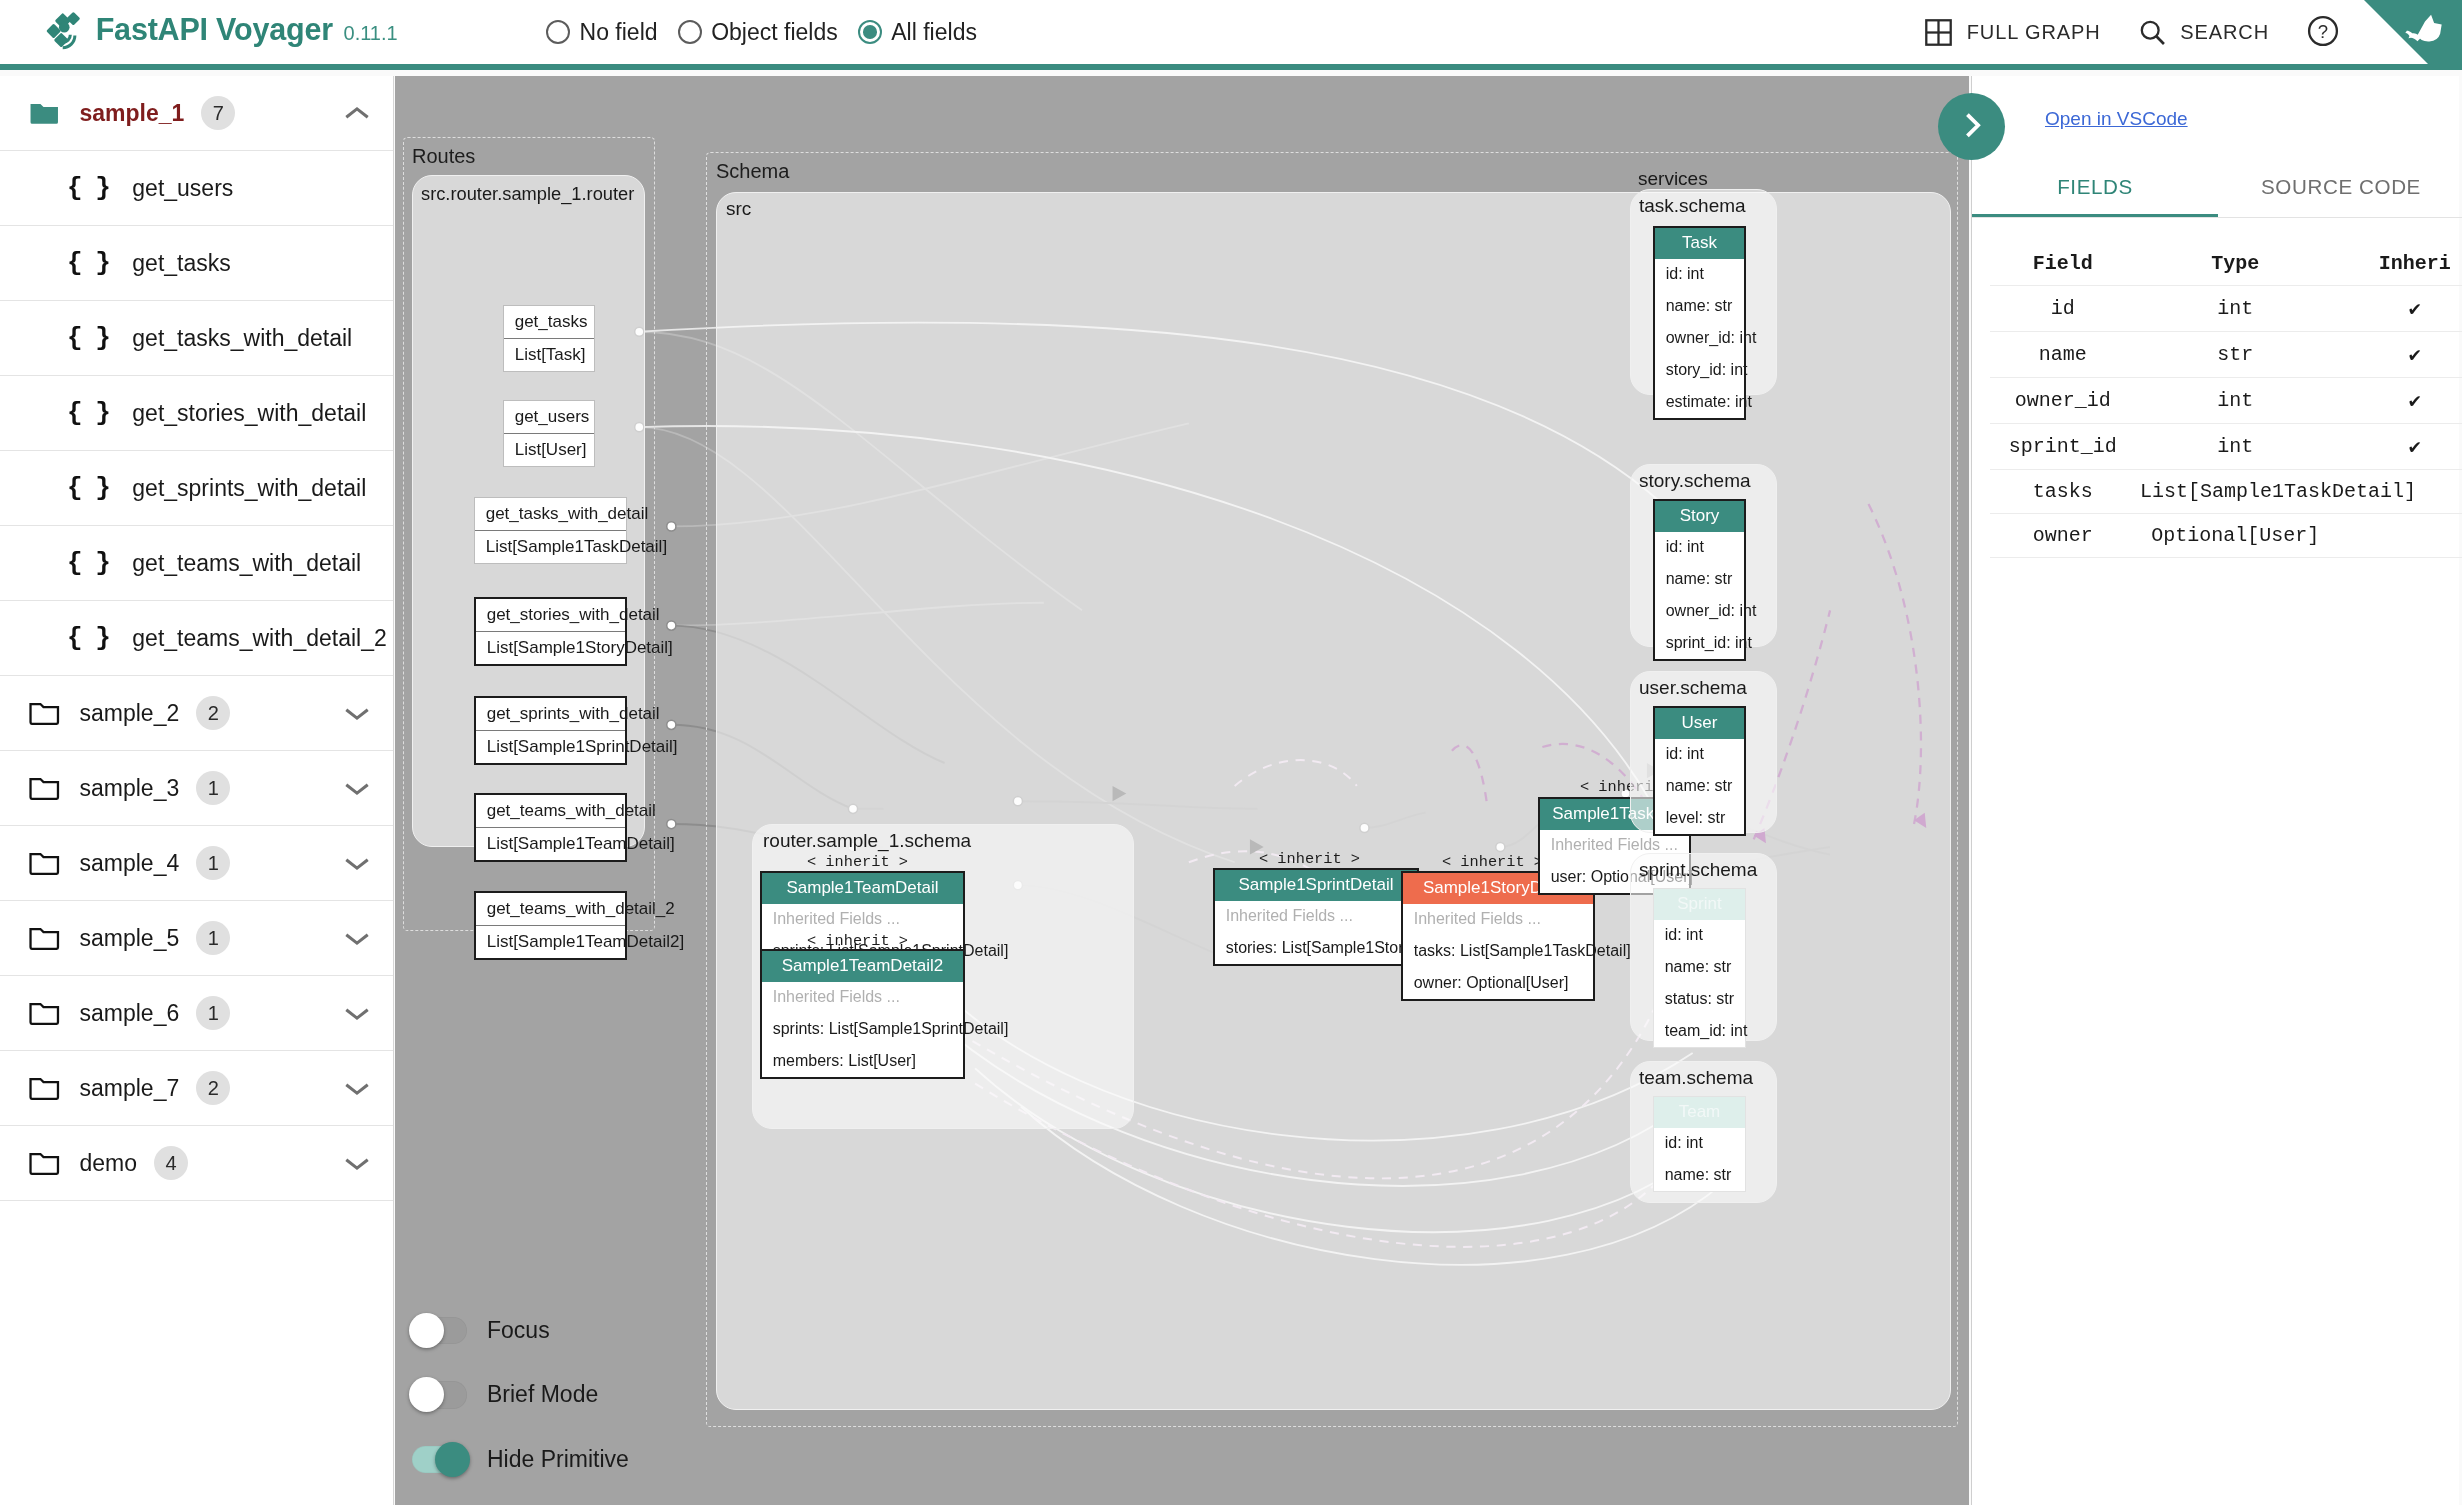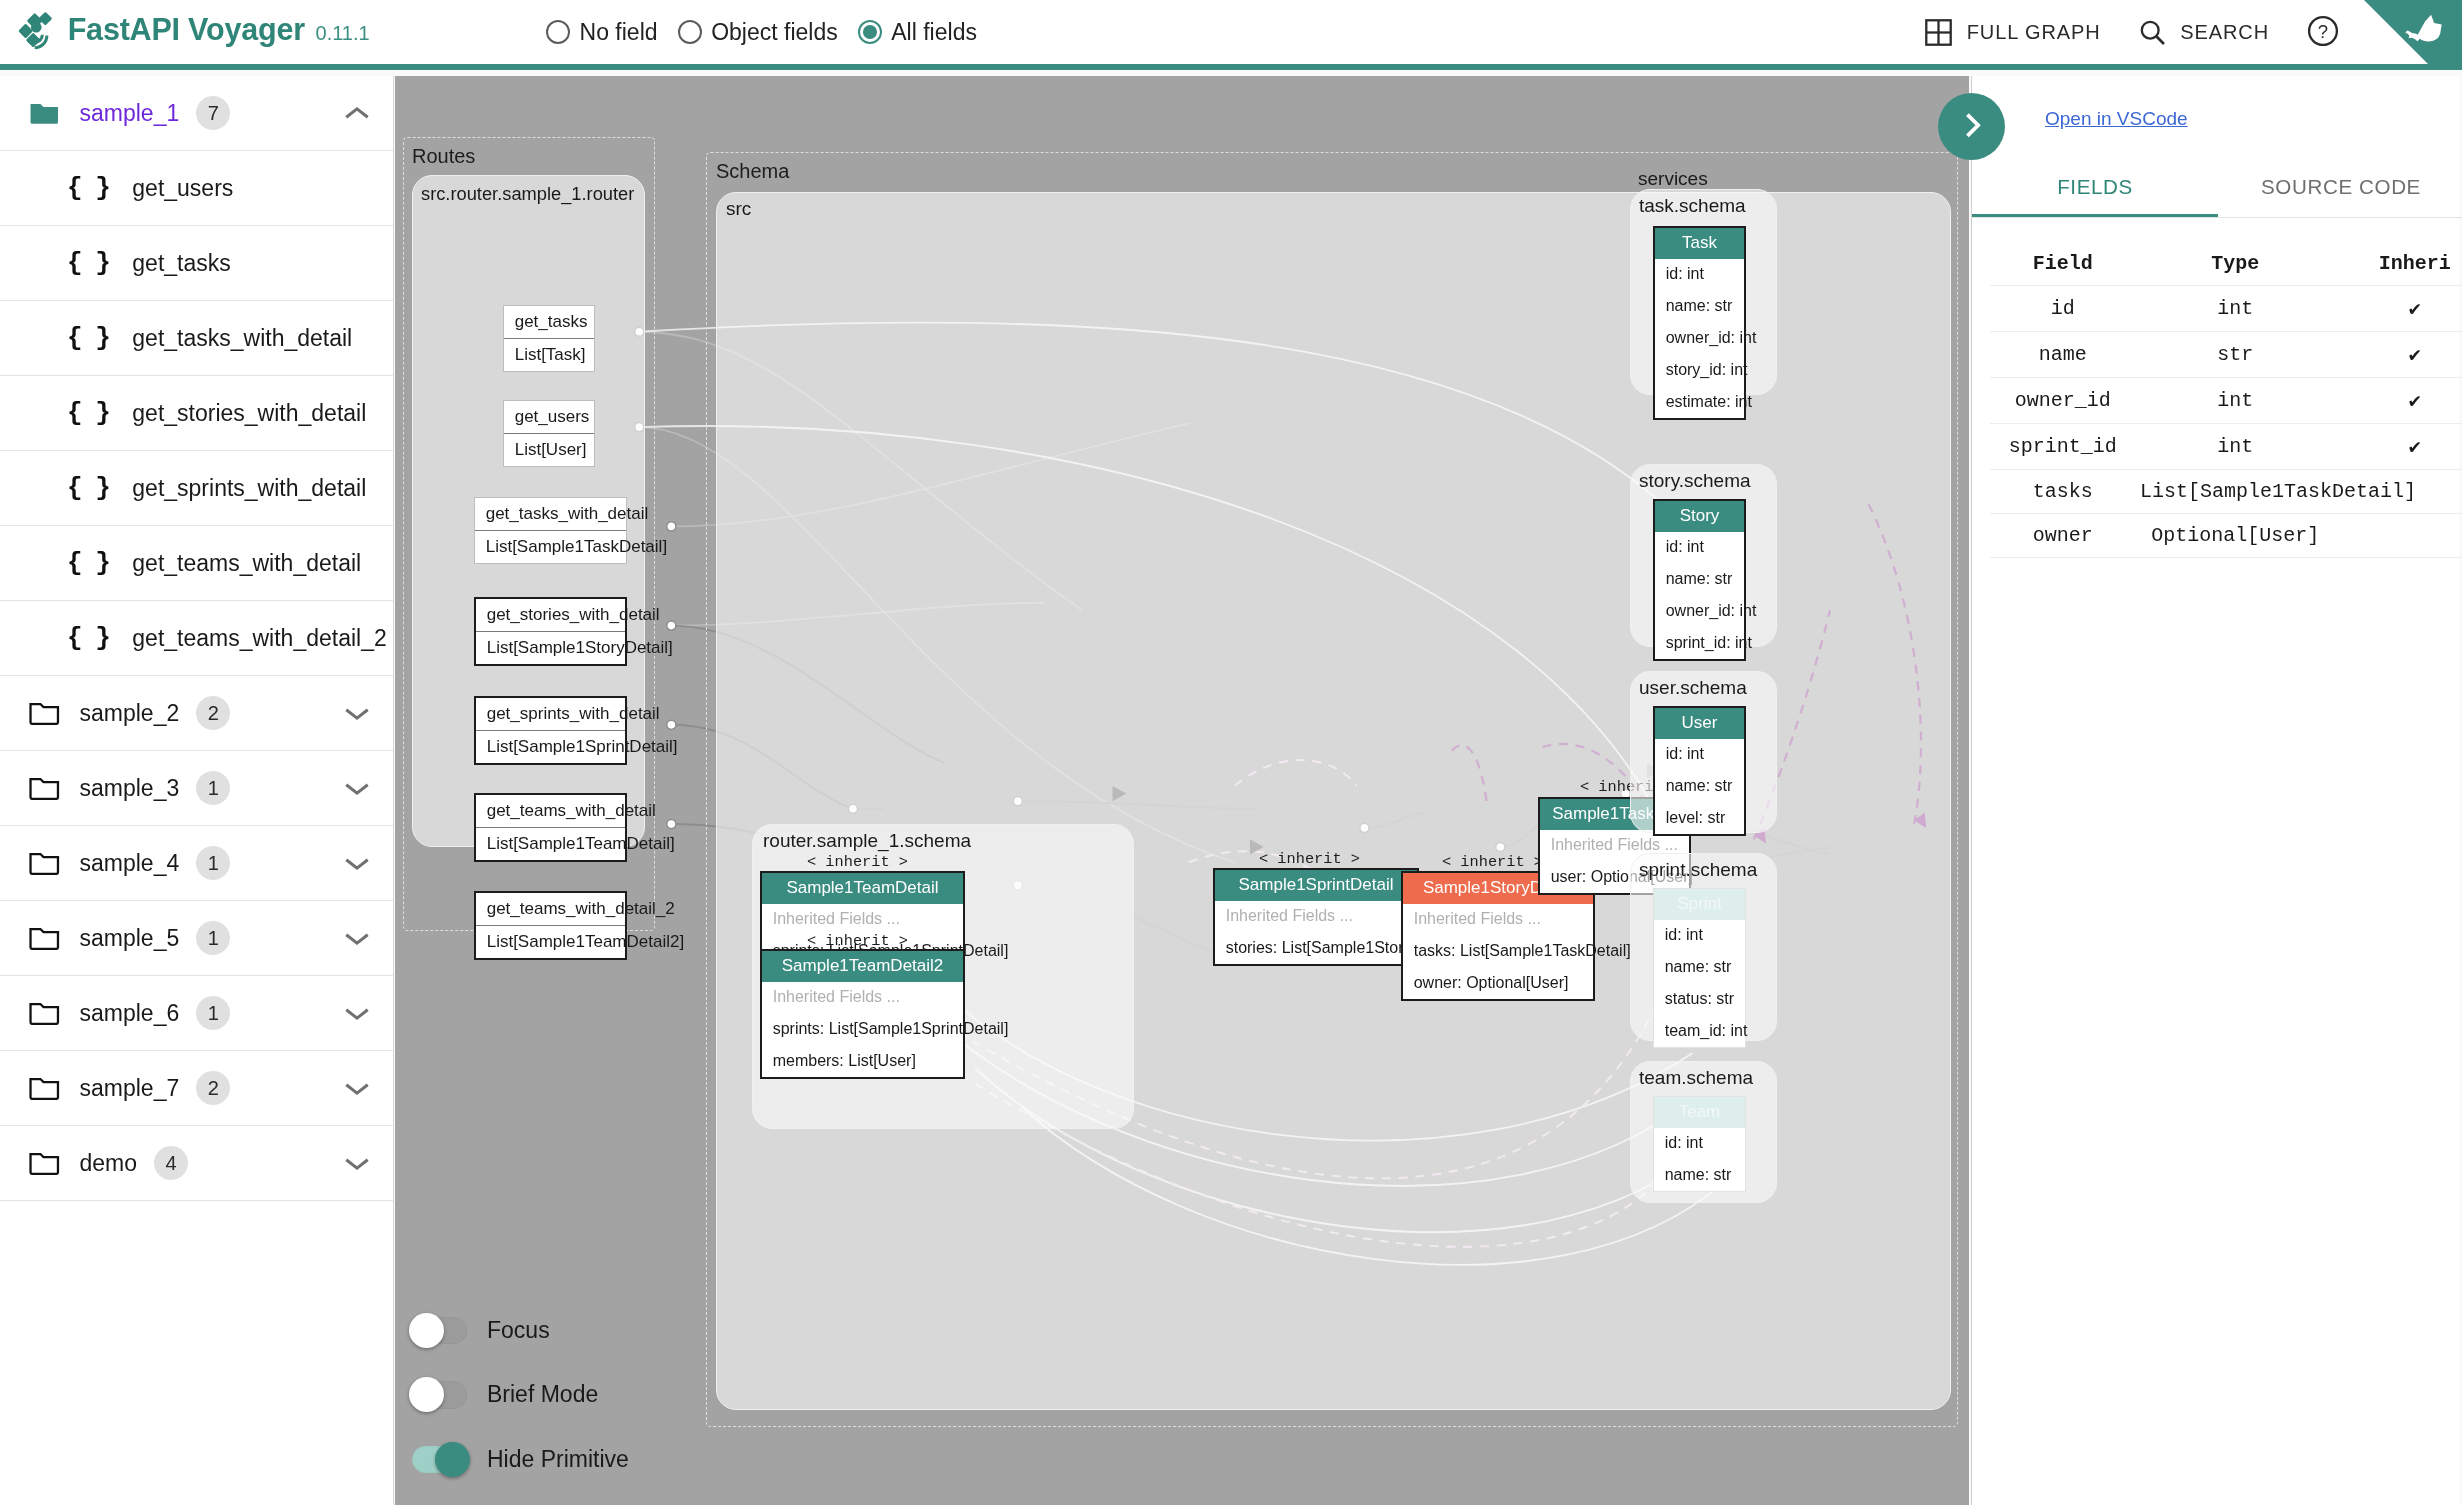--- a/index.html
+++ b/index.html
@@ -17,20 +17,21 @@
   }
 
   
   .header {
     position: absolute; left: 0; top: 0;
     width: 2462px; height: 70px;
     background: #ffffff;
     border-bottom: 6.1px solid #3b8c80;
     display: flex; align-items: center;
     overflow: hidden;
+    padding-left: 28px;
   }
   .brand { display: flex; align-items: baseline; margin-left: 17px; }
   .brand-icon { width: 40px; height: 41px; margin-right: 10.7px; align-self: center; }
   .brand-title {
     font-size: 30.5px; font-weight: bold; color: #2f8577;
     letter-spacing: -0.2px;
   }
   .brand-version { font-size: 20px; color: #3a8f81; margin-left: 10.7px; }
 
   .radio-group {
@@ -87,21 +88,21 @@
   }
   .sb-row.group { }
   .sb-row.leaf { padding-left: 67px; }
   .folder-icon { width: 30.5px; height: 24.4px; margin-right: 20px; flex: none; }
   .braces {
     font-family: "Liberation Mono", monospace;
     font-size: 26px; font-weight: bold; color: #111;
     margin-right: 23px; letter-spacing: -1.5px; flex: none;
   }
   .sb-name { font-size: 23px; color: #1a1a1a; }
-  .sb-name.active { color: #6d28d9; font-weight: normal; }
+  .sb-name.active { color: #7f1d1d; font-weight: bold; }
   .sb-badge {
     margin-left: 17px; min-width: 34px; height: 34px;
     border-radius: 17px; background: #e0e0e0;
     display: flex; align-items: center; justify-content: center;
     font-size: 20px; color: #2a2a2a; padding: 0 9.2px; flex: none;
   }
   .sb-chevron { margin-left: auto; width: 26px; height: 17px; flex:none; }
 
   
   .canvas {

